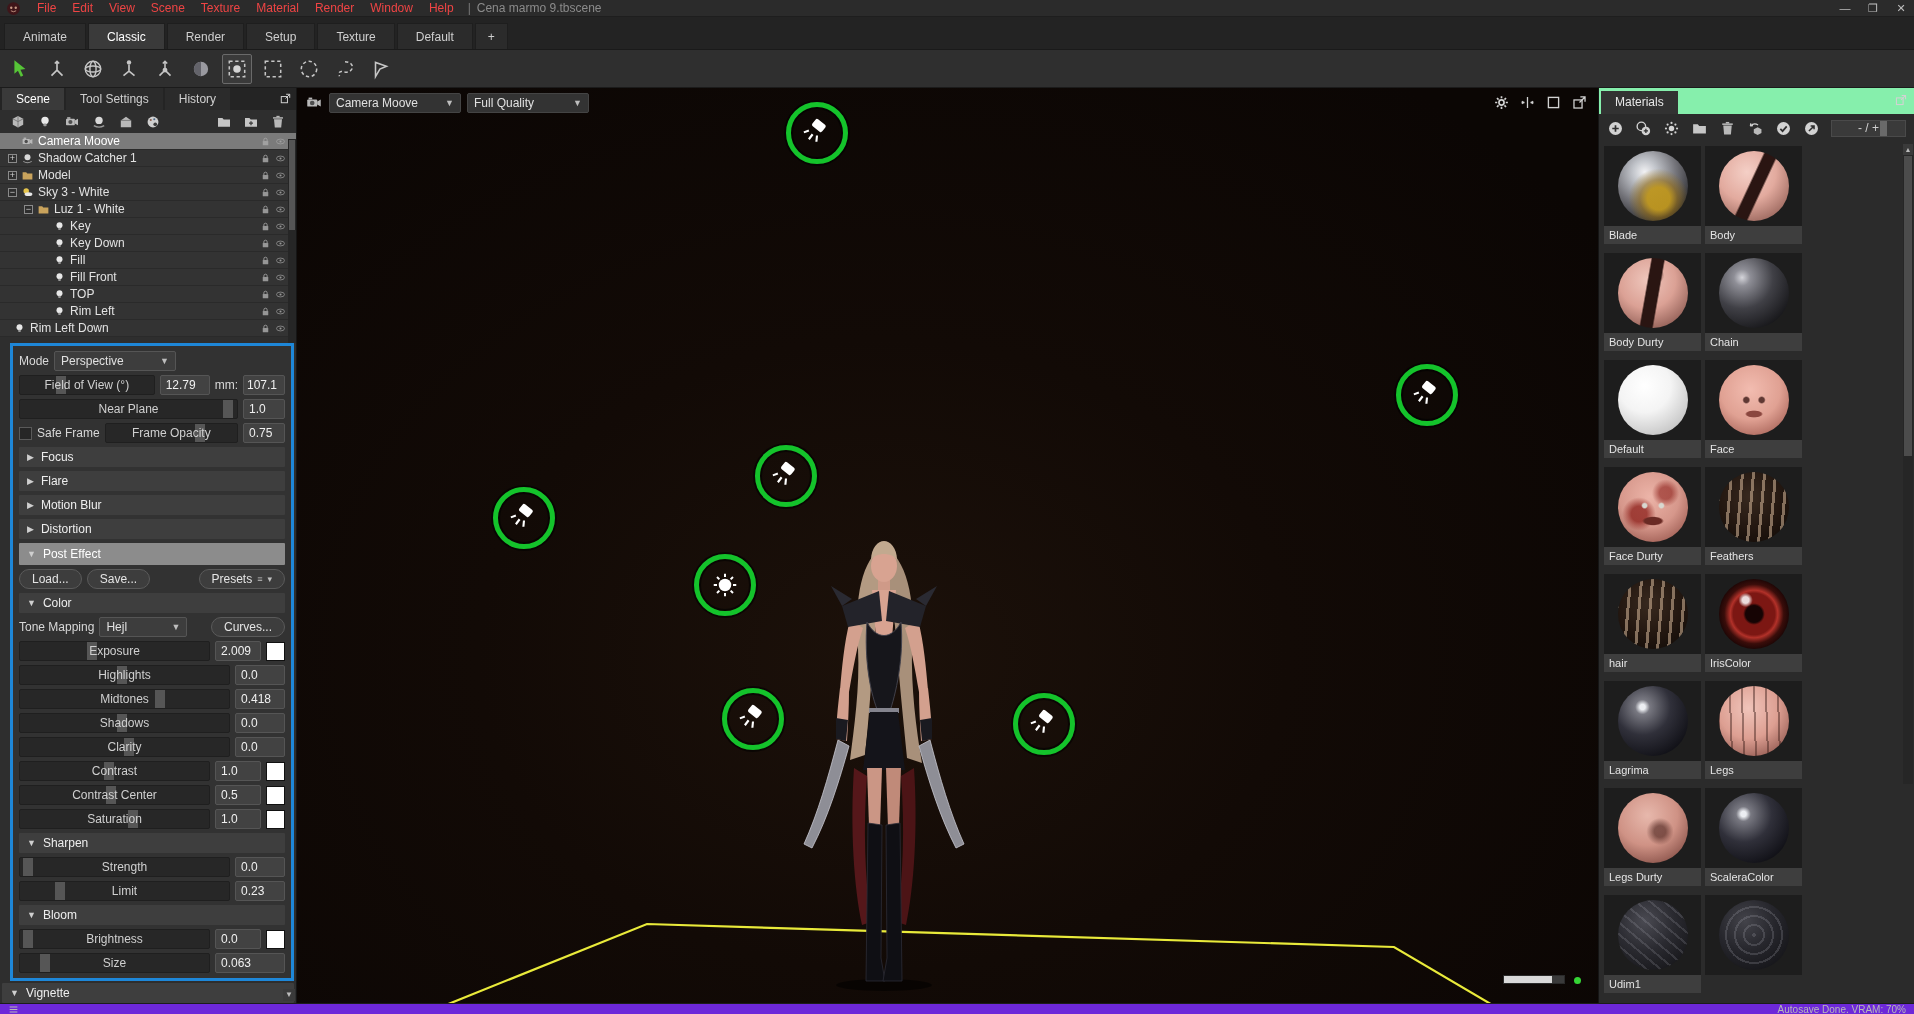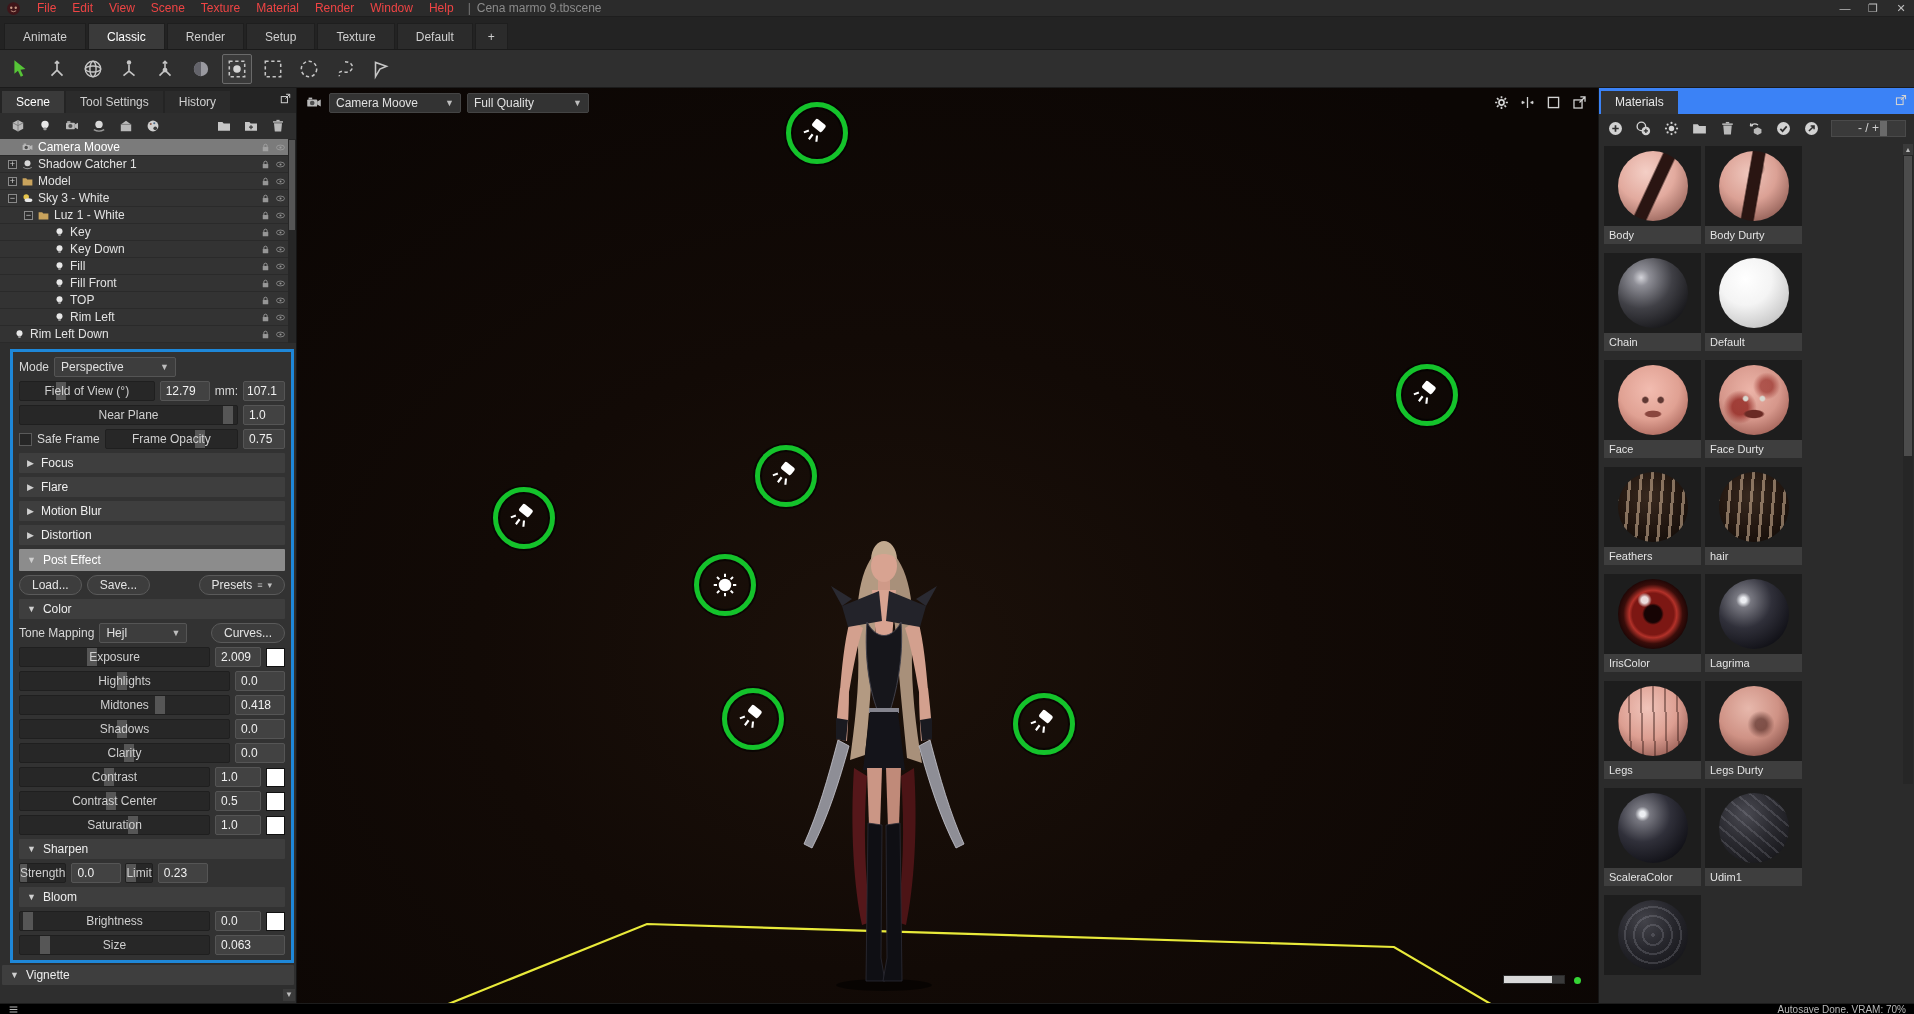--- a/index.html
+++ b/index.html
@@ -101,21 +101,21 @@
     box-shadow:0 0 0 2px rgba(0,0,0,.55), inset 0 0 0 2px rgba(0,0,0,.55); z-index:4; }
   .gizmo svg { width:30px; height:30px; }
   .floor-svg, .char-svg { position:absolute; z-index:1; }
   .vp-slider { position:absolute; width:62px; height:9px; background:#3a3a3a; border:1px solid #2a2a2a; z-index:5; }
   .vp-slider .vth { width:48px; height:100%; background:#d9d9d9; }
   .vp-dot { position:absolute; width:7px; height:7px; border-radius:50%; background:#35d435; z-index:5; }
 
   
   .right-panel { width:316px; background:#2b2b2b; border-left:1px solid #151515; display:flex;
     flex-direction:column; overflow:hidden; }
-  .mat-header { height:26px; background:#3b82f6; display:flex; align-items:flex-end; position:relative; padding:0 2px; }
+  .mat-header { height:26px; background:#86efac; display:flex; align-items:flex-end; position:relative; padding:0 2px; }
   .mat-tab { height:23px; line-height:23px; padding:0 14px; background:#323232; color:#e8e8e8; }
   .mat-pop { position:absolute; right:6px; top:5px; }
   .mat-toolbar { height:28px; display:flex; align-items:center; gap:11px; padding:0 8px; }
   .mat-toolbar svg { width:17px; height:17px; }
   .mat-zoom { margin-left:auto; width:78px; height:17px; background:#3a3a3a; border:1px solid #4a4a4a;
     display:flex; align-items:center; justify-content:center; color:#cfcfcf; position:relative; }
   .mat-zoom .zh { position:absolute; right:18px; top:0; width:7px; height:100%; background:#6a6a6a; }
   .mat-grid-wrap { position:relative; flex:0 0 auto; }
   .mat-grid { display:flex; flex-wrap:wrap; padding:4px 12px 0 5px; gap:9px 4px; }
   .mat-tile { width:97px; }
@@ -172,21 +172,21 @@
       repeating-linear-gradient(40deg, rgba(180,180,190,.18) 0 2px, transparent 2px 9px),
       radial-gradient(circle at 38% 30%, #4a4a52 0%, #2a2a30 45%, #101013 100%); }
   .s-redtex { background:
       linear-gradient(120deg, transparent 42%, rgba(20,5,5,.85) 45% 60%, transparent 63%),
       radial-gradient(circle at 40% 33%, #c43f33 0%, #8a241d 45%, #300d0a 85%, #170605 100%); }
   .s-darktex2 { background:
       repeating-radial-gradient(circle at 50% 50%, rgba(170,170,180,.22) 0 2px, transparent 2px 9px),
       radial-gradient(circle at 38% 30%, #43434a 0%, #26262c 45%, #0e0e11 100%); }
 
   
-  .statusbar { height:11px; background:#000000; border-top:1px solid #1c1c1c; display:flex;
+  .statusbar { height:11px; background:#6d28d9; border-top:1px solid #1c1c1c; display:flex;
     align-items:center; font-size:10px; color:#b8b8b8; padding:0 8px; }
   .statusbar svg { width:11px; height:11px; }
   .statusbar .stext { margin-left:auto; }
 </style>
 </head>
 <body>
 
 <svg width="0" height="0" style="position:absolute">
   <defs>
     <symbol id="logo" viewBox="0 0 20 20">
@@ -902,21 +902,21 @@
       </div>
       <div class="sval" style="width:46px">1.0</div>
       <div class="swatch"></div>
     </div>
           </div>
 
         <div class="sect">
           <span class="tri">▼</span>
             <span>Sharpen</span>
         </div>
-        <div style="display:flex;flex-direction:row;gap:4px">
+        <div style="display:flex;flex-direction:column;gap:4px">
             <div class="crow">
       <div class="strack">
         <div class="shandle" style="left:4%"></div>
                 <span class="slabel">Strength</span>
       </div>
       <div class="sval" style="width:50px">0.0</div>
 
     </div>
             <div class="crow">
       <div class="strack">
@@ -1127,20 +1127,26 @@
           </span>
           <div class="mat-zoom">
           <span>- / +</span>
             <div class="zh"></div>
         </div>
       </div>
       <div class="mat-grid-wrap">
         <div class="mat-grid">
             <div class="mat-tile">
      <div class="mat-thumb">
+                <div class="sphere s-blade"></div>
+              </div>
+     <div class="mat-label">Blade</div>
+   </div>
+            <div class="mat-tile">
+     <div class="mat-thumb">
                 <div class="sphere s-skin"></div>
               </div>
      <div class="mat-label">Body</div>
    </div>
             <div class="mat-tile">
      <div class="mat-thumb">
                 <div class="sphere s-skin2"></div>
               </div>
      <div class="mat-label">Body Durty</div>
    </div>

